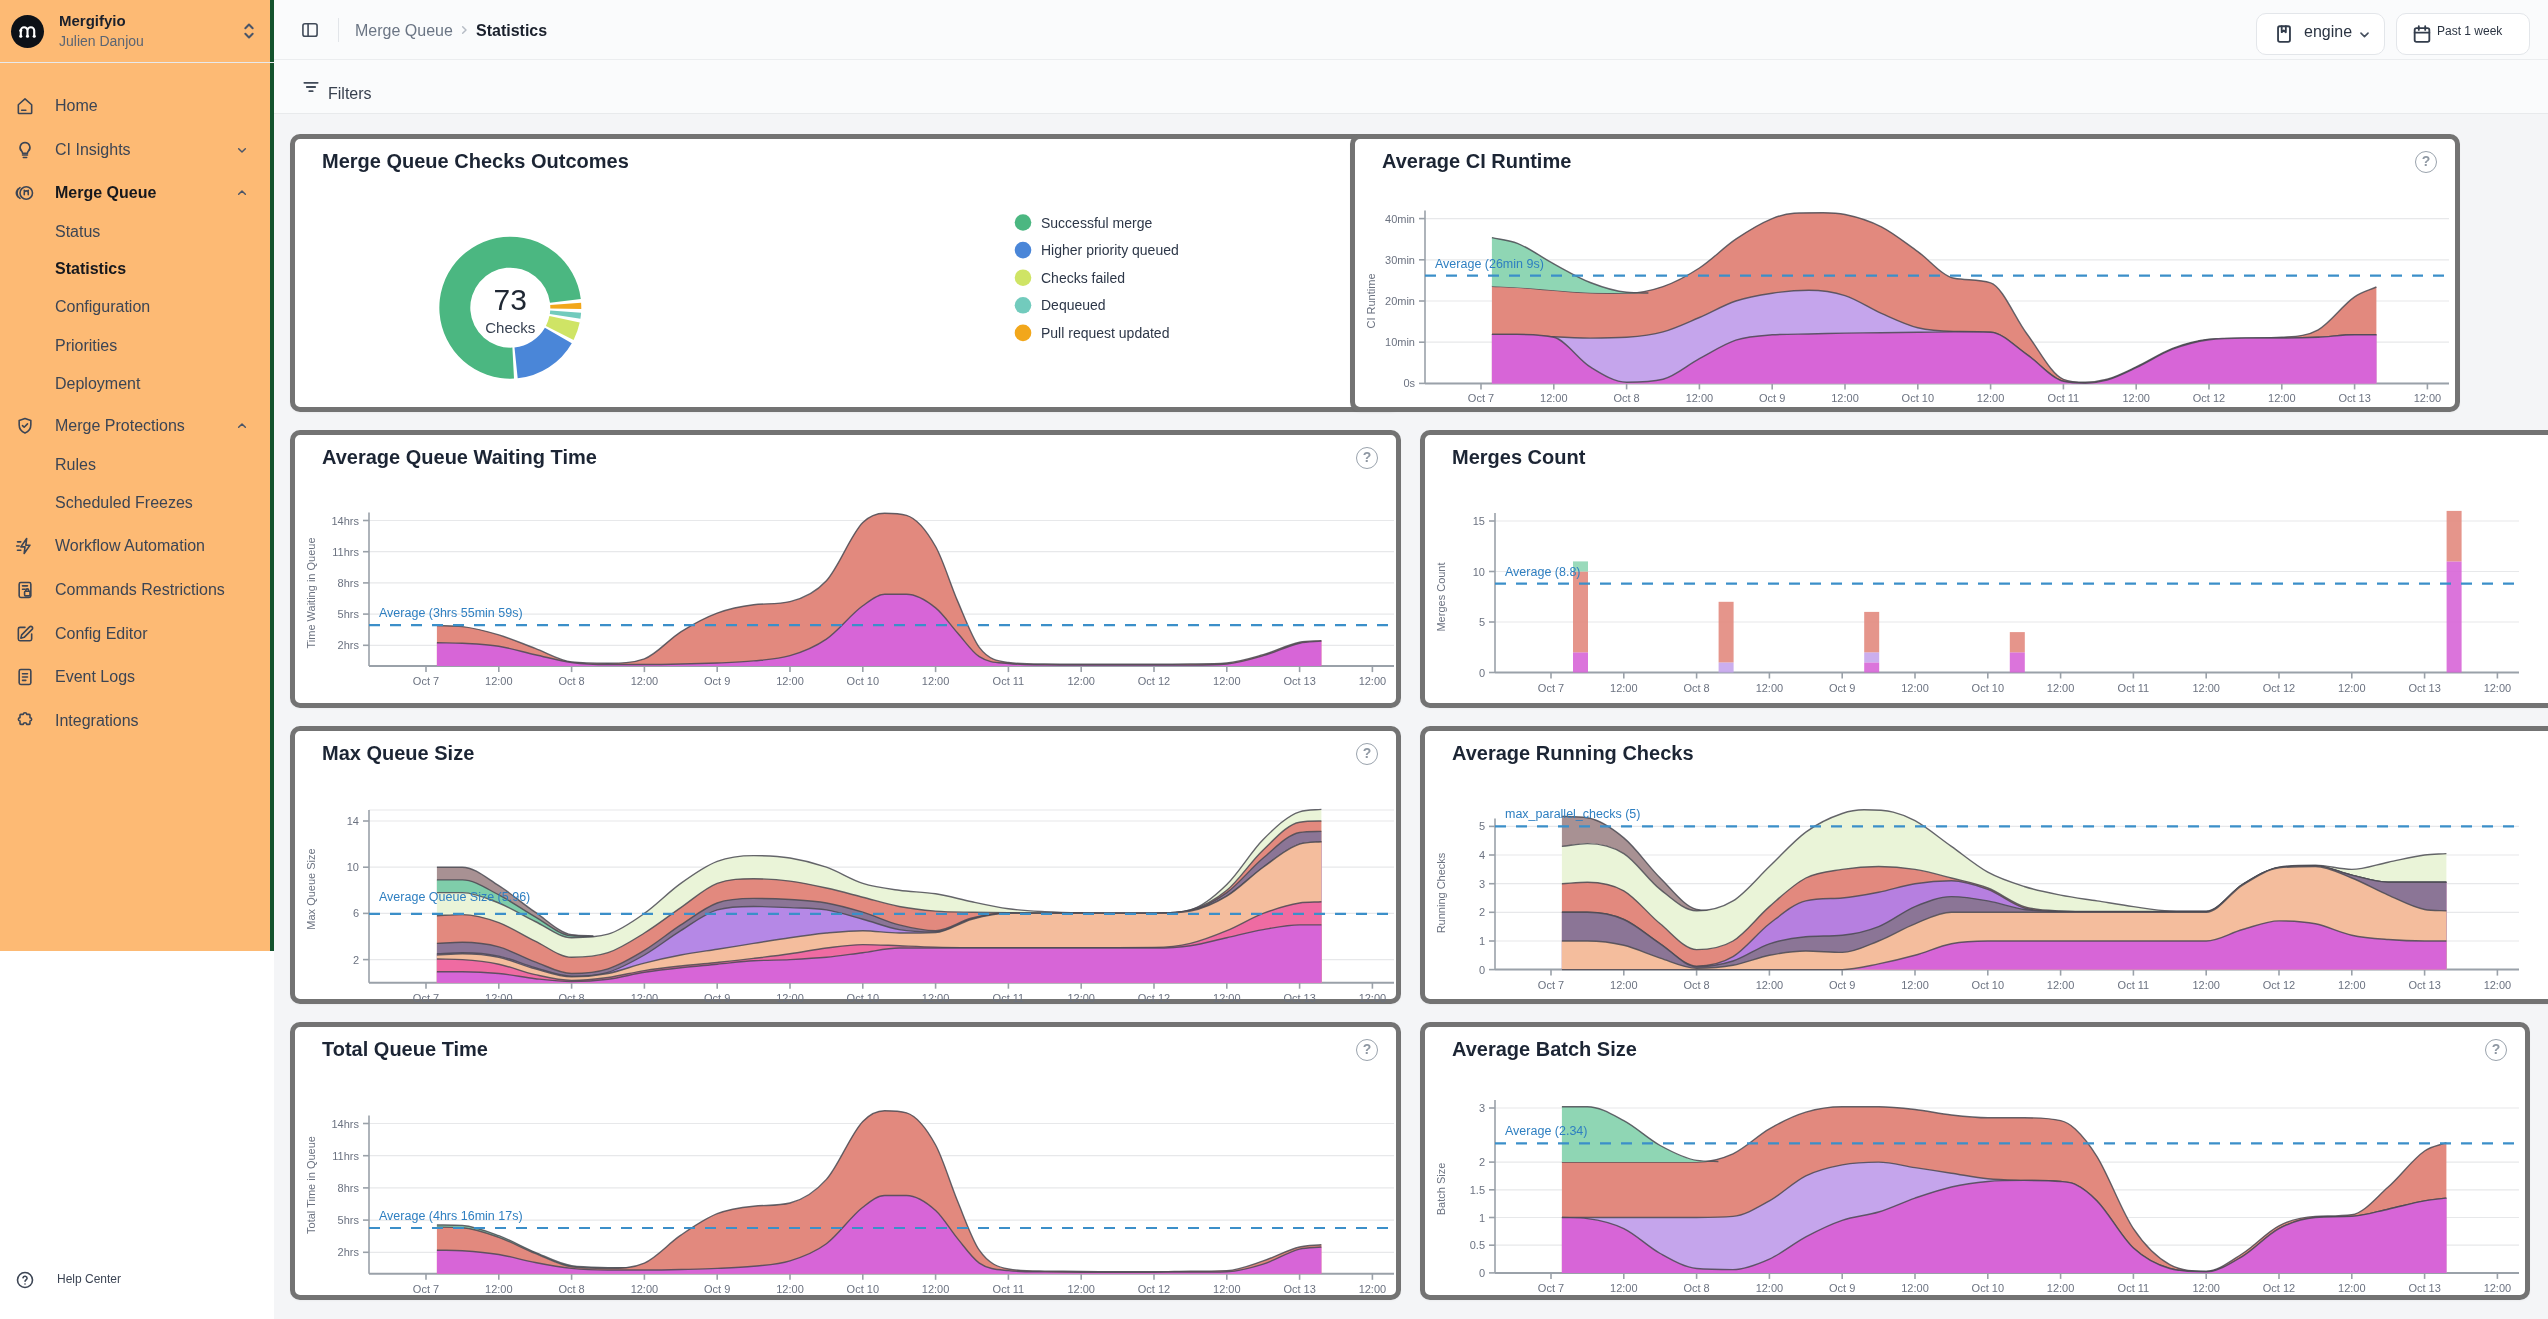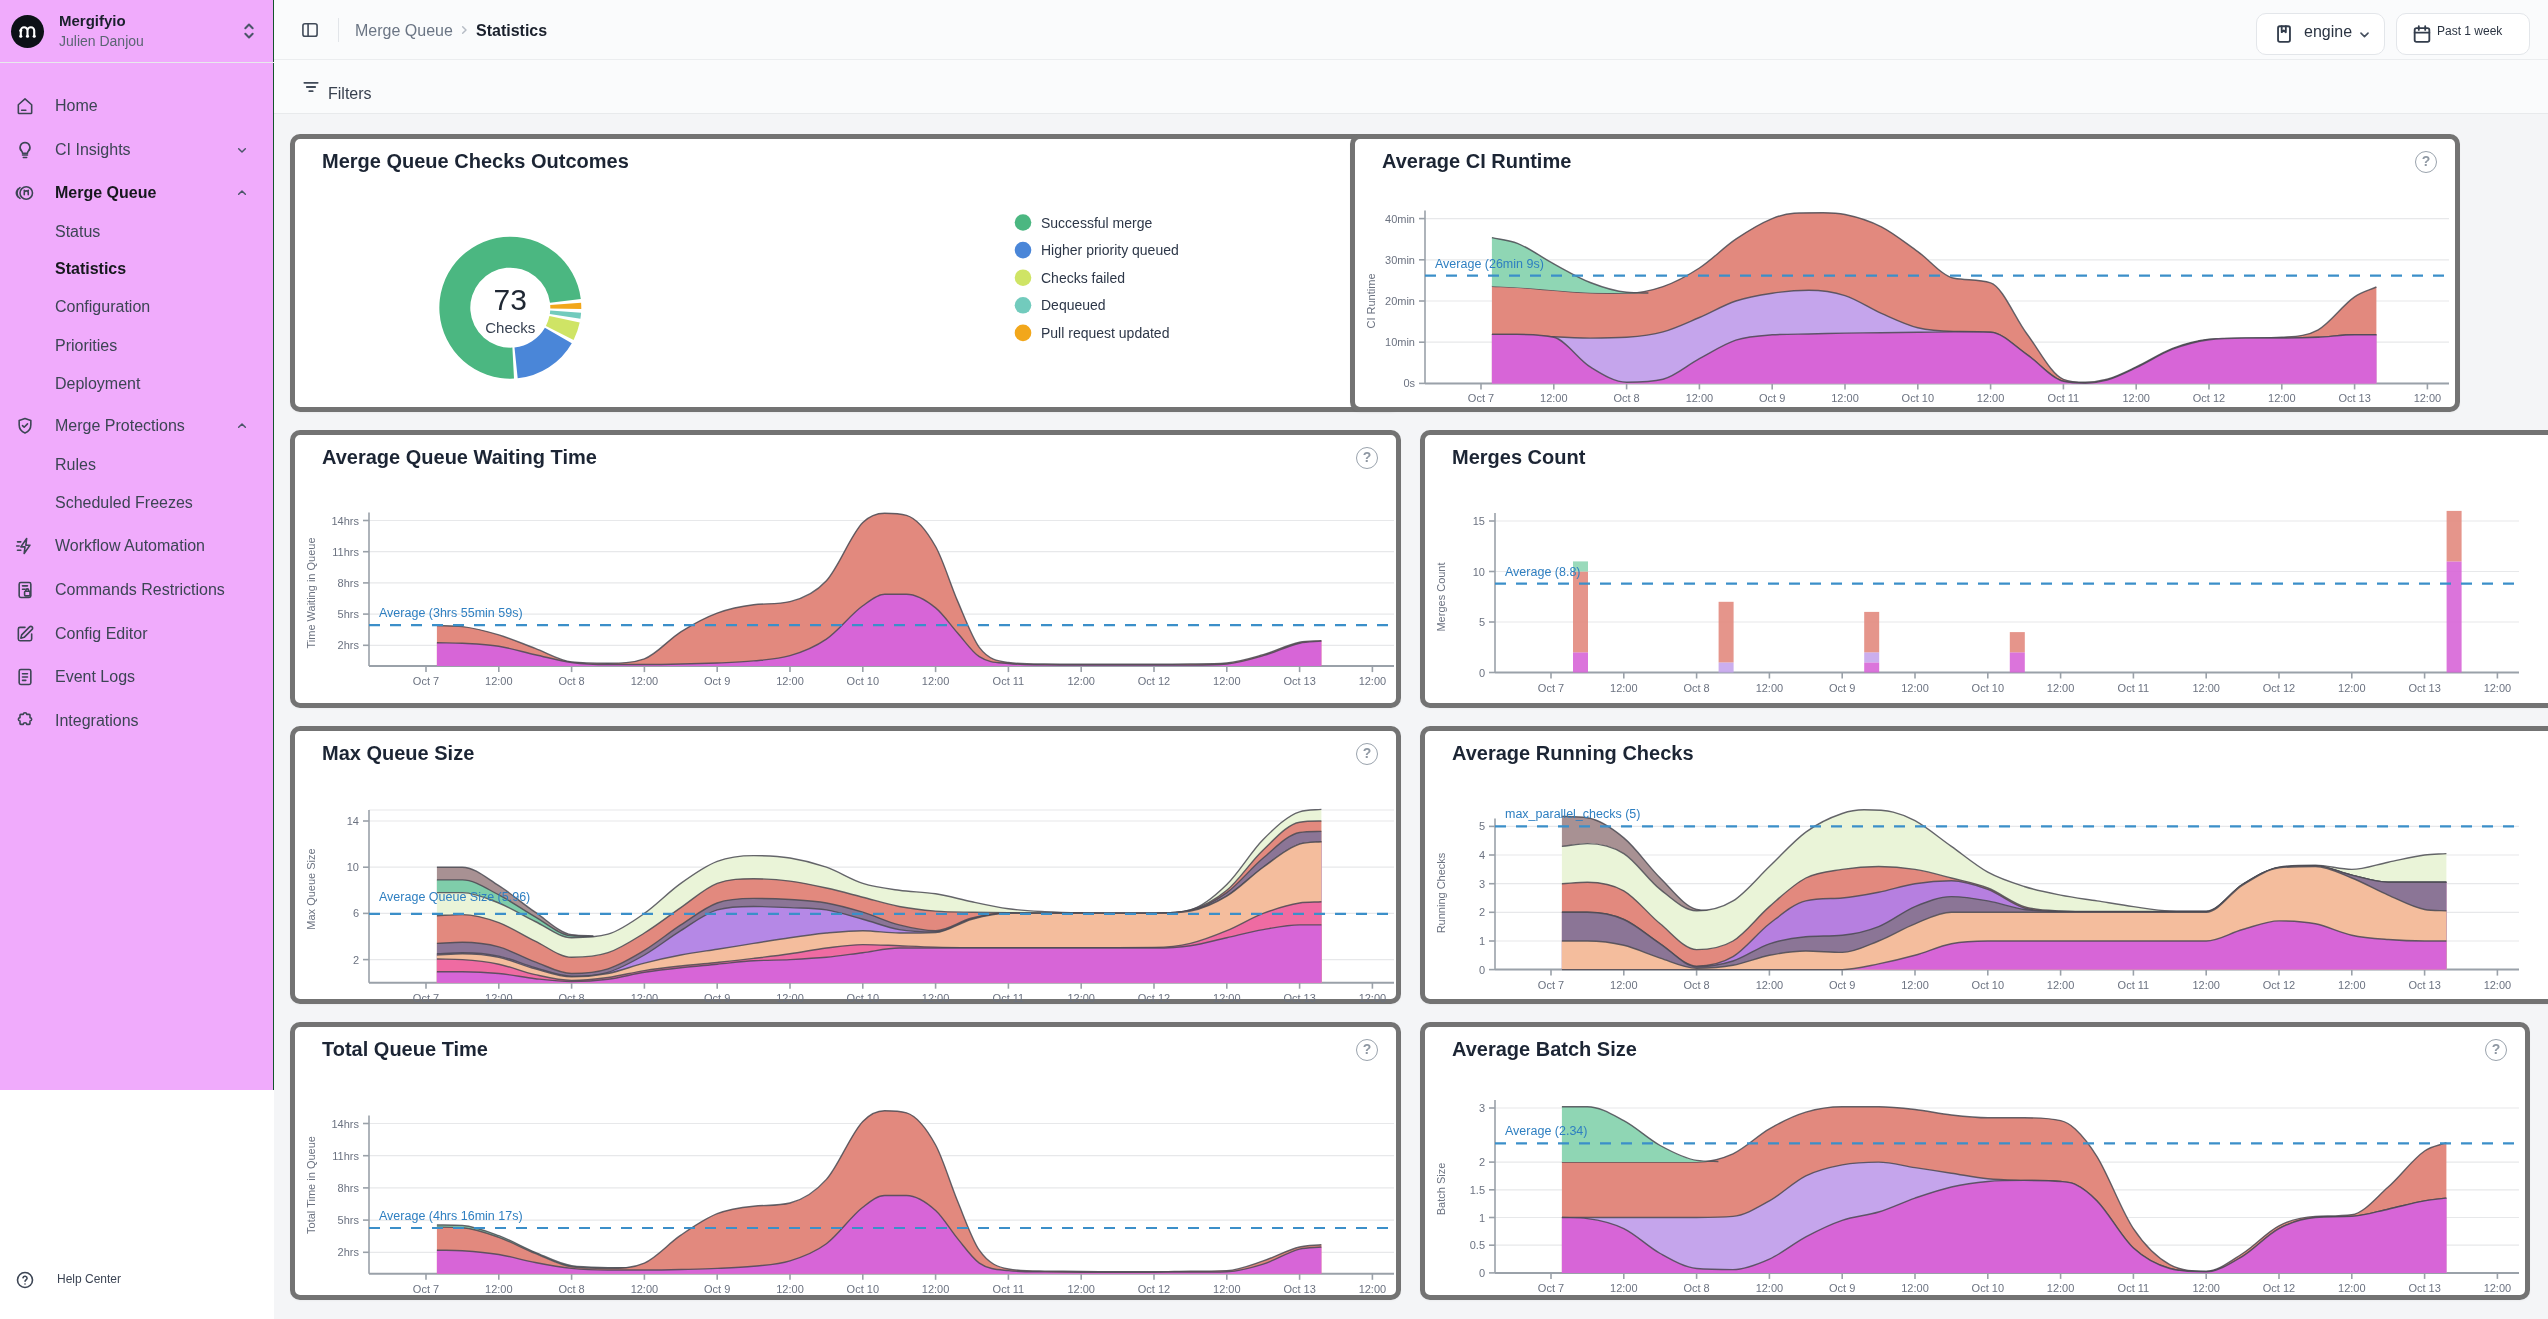--- a/index.html
+++ b/index.html
@@ -1,17 +1,17 @@
 <!DOCTYPE html>
 <html><head><meta charset="utf-8"><title>Statistics</title>
 <style>
 *{margin:0;padding:0;box-sizing:border-box}
 html,body{width:2548px;height:1319px}
 body{font-family:"Liberation Sans",sans-serif;background:#fff;position:relative;overflow:hidden}
-.sidebar{position:absolute;left:0;top:0;width:274px;height:1090px;background:#f0abfc;border-right:1px solid #14532d}
+.sidebar{position:absolute;left:0;top:0;width:274px;height:951px;background:#fdba74;border-right:4px solid #14532d}
 .topbar{position:absolute;left:274px;top:0;width:2274px;height:60px;background:#fafbfc;border-bottom:1px solid #ebedef}
 .filters{position:absolute;left:274px;top:60px;width:2274px;height:54px;background:#fafbfc;border-bottom:1px solid #e8eaec}
 .content{position:absolute;left:274px;top:114px;width:2274px;height:1205px;background:#f4f5f7}
 .card{position:absolute;background:#fff;border:5px solid #737373;border-radius:10px;box-shadow:0 1px 2px rgba(16,22,26,.04)}
 .card h3{position:absolute;left:27px;top:11px;font-size:20px;font-weight:700;color:#1c2534;white-space:nowrap}
 .qmark{position:absolute;right:18px;top:12px;width:22px;height:22px;border:1.5px solid #9aa3ad;border-radius:50%;color:#8f98a3;font-size:14px;font-weight:bold;text-align:center;line-height:19px}
 .nav-item{position:absolute;left:4px;width:274px;height:24px;font-size:16px;color:#3c4554;white-space:nowrap}
 .nav-item span{position:absolute;left:51px;top:50%;transform:translateY(-50%)}
 .btn{position:absolute;top:13px;height:42px;background:#fff;border:1px solid #e3e6ea;border-radius:10px;font-size:16px;color:#2b3442;white-space:nowrap}
 </style></head>

